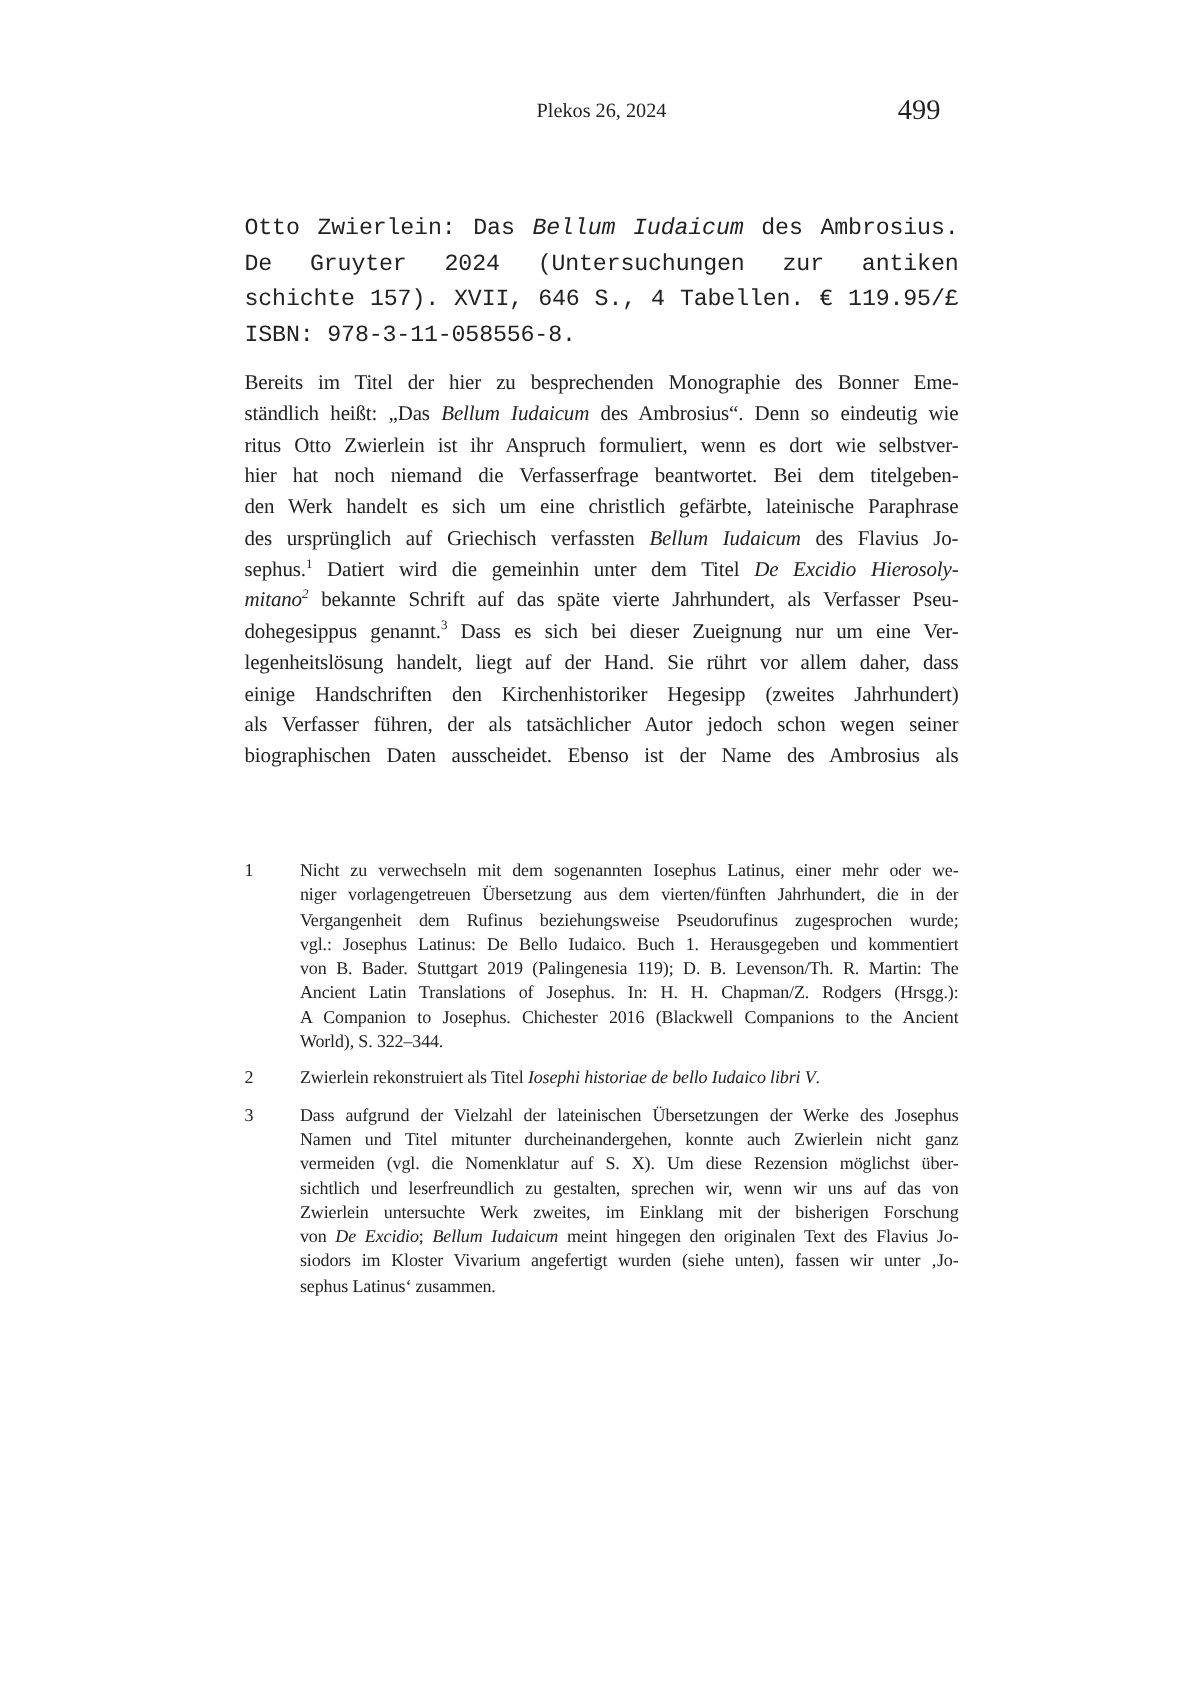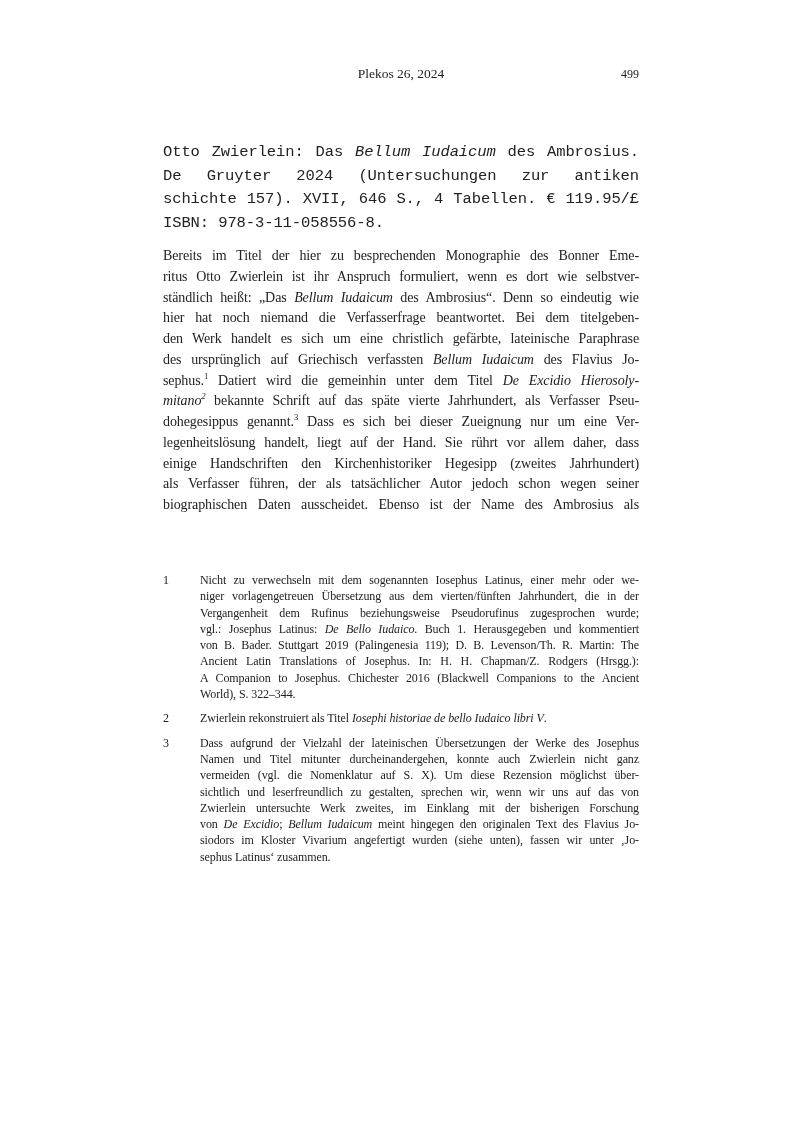--- a/index.html
+++ b/index.html
@@ -15,22 +15,22 @@
     font-family:"Liberation Serif", serif;
     overflow:hidden;
     border-radius:29px;
   }
   
   .running-header{
     position:absolute;left:163px;top:64px;width:476px;height:20px;
     font-size:13.5px;line-height:20px;text-align:center;
   }
   .page-number{
-    position:absolute;right:0;top:0;
-    font-size:12px;line-height:20px;
+    position:absolute;right:12px;top:0;
+    font-size:19px;line-height:20px;
   }
   
   .title-block{
     position:absolute;left:163px;top:141px;width:476px;
     font-size:15.5px;letter-spacing:-0.1px;font-family:Liberation Mono, monospace;
   }
   .title-block .line{height:23.6px;line-height:23.6px;}
   
   .body-text{
     position:absolute;left:163px;top:246px;width:476px;
@@ -72,42 +72,42 @@
 
   <section class="title-block">
       <div class="line"><span>Otto Zwierlein: Das </span><span style="font-style: italic;">Bellum Iudaicum</span><span> des Ambrosius. Berlin/Boston:</span></div>
       <div class="line"><span>De Gruyter 2024 (Untersuchungen zur antiken Literatur und Ge-</span></div>
       <div class="line"><span>schichte 157). XVII, 646 S., 4 Tabellen. € 119.95/£ 109.50/$ 131.99.</span></div>
       <div class="line last"><span>ISBN: 978-3-11-058556-8.</span></div>
     </section>
 
   <section class="body-text">
       <div class="line"><span>Bereits im Titel der hier zu besprechenden Monographie des Bonner Eme-</span></div>
+      <div class="line"><span>ständlich heißt: „Das </span><span style="font-style: italic;">Bellum Iudaicum</span><span> des Ambrosius“. Denn so eindeutig wie</span></div>
       <div class="line"><span>ritus Otto Zwierlein ist ihr Anspruch formuliert, wenn es dort wie selbstver-</span></div>
-      <div class="line"><span>ständlich heißt: „Das </span><span style="font-style: italic;">Bellum Iudaicum</span><span> des Ambrosius“. Denn so eindeutig wie</span></div>
       <div class="line"><span>hier hat noch niemand die Verfasserfrage beantwortet. Bei dem titelgeben-</span></div>
       <div class="line"><span>den Werk handelt es sich um eine christlich gefärbte, lateinische Paraphrase</span></div>
       <div class="line"><span>des ursprünglich auf Griechisch verfassten </span><span style="font-style: italic;">Bellum Iudaicum</span><span> des Flavius Jo-</span></div>
       <div class="line"><span>sephus.</span><sup>1</sup><span> Datiert wird die gemeinhin unter dem Titel </span><span style="font-style: italic;">De Excidio Hierosoly-</span></div>
       <div class="line"><span style="font-style: italic;">mitano</span><sup style="font-style: italic;">2</sup><span> bekannte Schrift auf das späte vierte Jahrhundert, als Verfasser Pseu-</span></div>
       <div class="line"><span>dohegesippus genannt.</span><sup>3</sup><span> Dass es sich bei dieser Zueignung nur um eine Ver-</span></div>
       <div class="line"><span>legenheitslösung handelt, liegt auf der Hand. Sie rührt vor allem daher, dass</span></div>
       <div class="line"><span>einige Handschriften den Kirchenhistoriker Hegesipp (zweites Jahrhundert)</span></div>
       <div class="line"><span>als Verfasser führen, der als tatsächlicher Autor jedoch schon wegen seiner</span></div>
       <div class="line"><span>biographischen Daten ausscheidet. Ebenso ist der Name des Ambrosius als</span></div>
     </section>
 
   <section class="footnotes">
       <div class="footnote">
         <div class="fn-num">1</div>
         <div class="fn-body">
           <div class="line"><span>Nicht zu verwechseln mit dem sogenannten Iosephus Latinus, einer mehr oder we-</span></div>
           <div class="line"><span>niger vorlagengetreuen Übersetzung aus dem vierten/fünften Jahrhundert, die in der</span></div>
           <div class="line"><span>Vergangenheit dem Rufinus beziehungsweise Pseudorufinus zugesprochen wurde;</span></div>
-          <div class="line"><span>vgl.: Josephus Latinus: </span><span style="font-style: italic;">De Bello Iudaico</span><span>. Buch 1. Herausgegeben und kommentiert</span></div>
+          <div class="line"><span>vgl.: Josephus Latinus: </span><span style="">De Bello Iudaico</span><span>. Buch 1. Herausgegeben und kommentiert</span></div>
           <div class="line"><span>von B. Bader. Stuttgart 2019 (Palingenesia 119); D. B. Levenson/Th. R. Martin: The</span></div>
           <div class="line"><span>Ancient Latin Translations of Josephus. In: H. H. Chapman/Z. Rodgers (Hrsgg.):</span></div>
           <div class="line"><span>A Companion to Josephus. Chichester 2016 (Blackwell Companions to the Ancient</span></div>
           <div class="line last"><span>World), S. 322–344.</span></div>
         </div>
       </div>
       <div class="footnote">
         <div class="fn-num">2</div>
         <div class="fn-body">
           <div class="line last"><span>Zwierlein rekonstruiert als Titel </span><span style="font-style: italic;">Iosephi historiae de bello Iudaico libri V</span><span>.</span></div>

